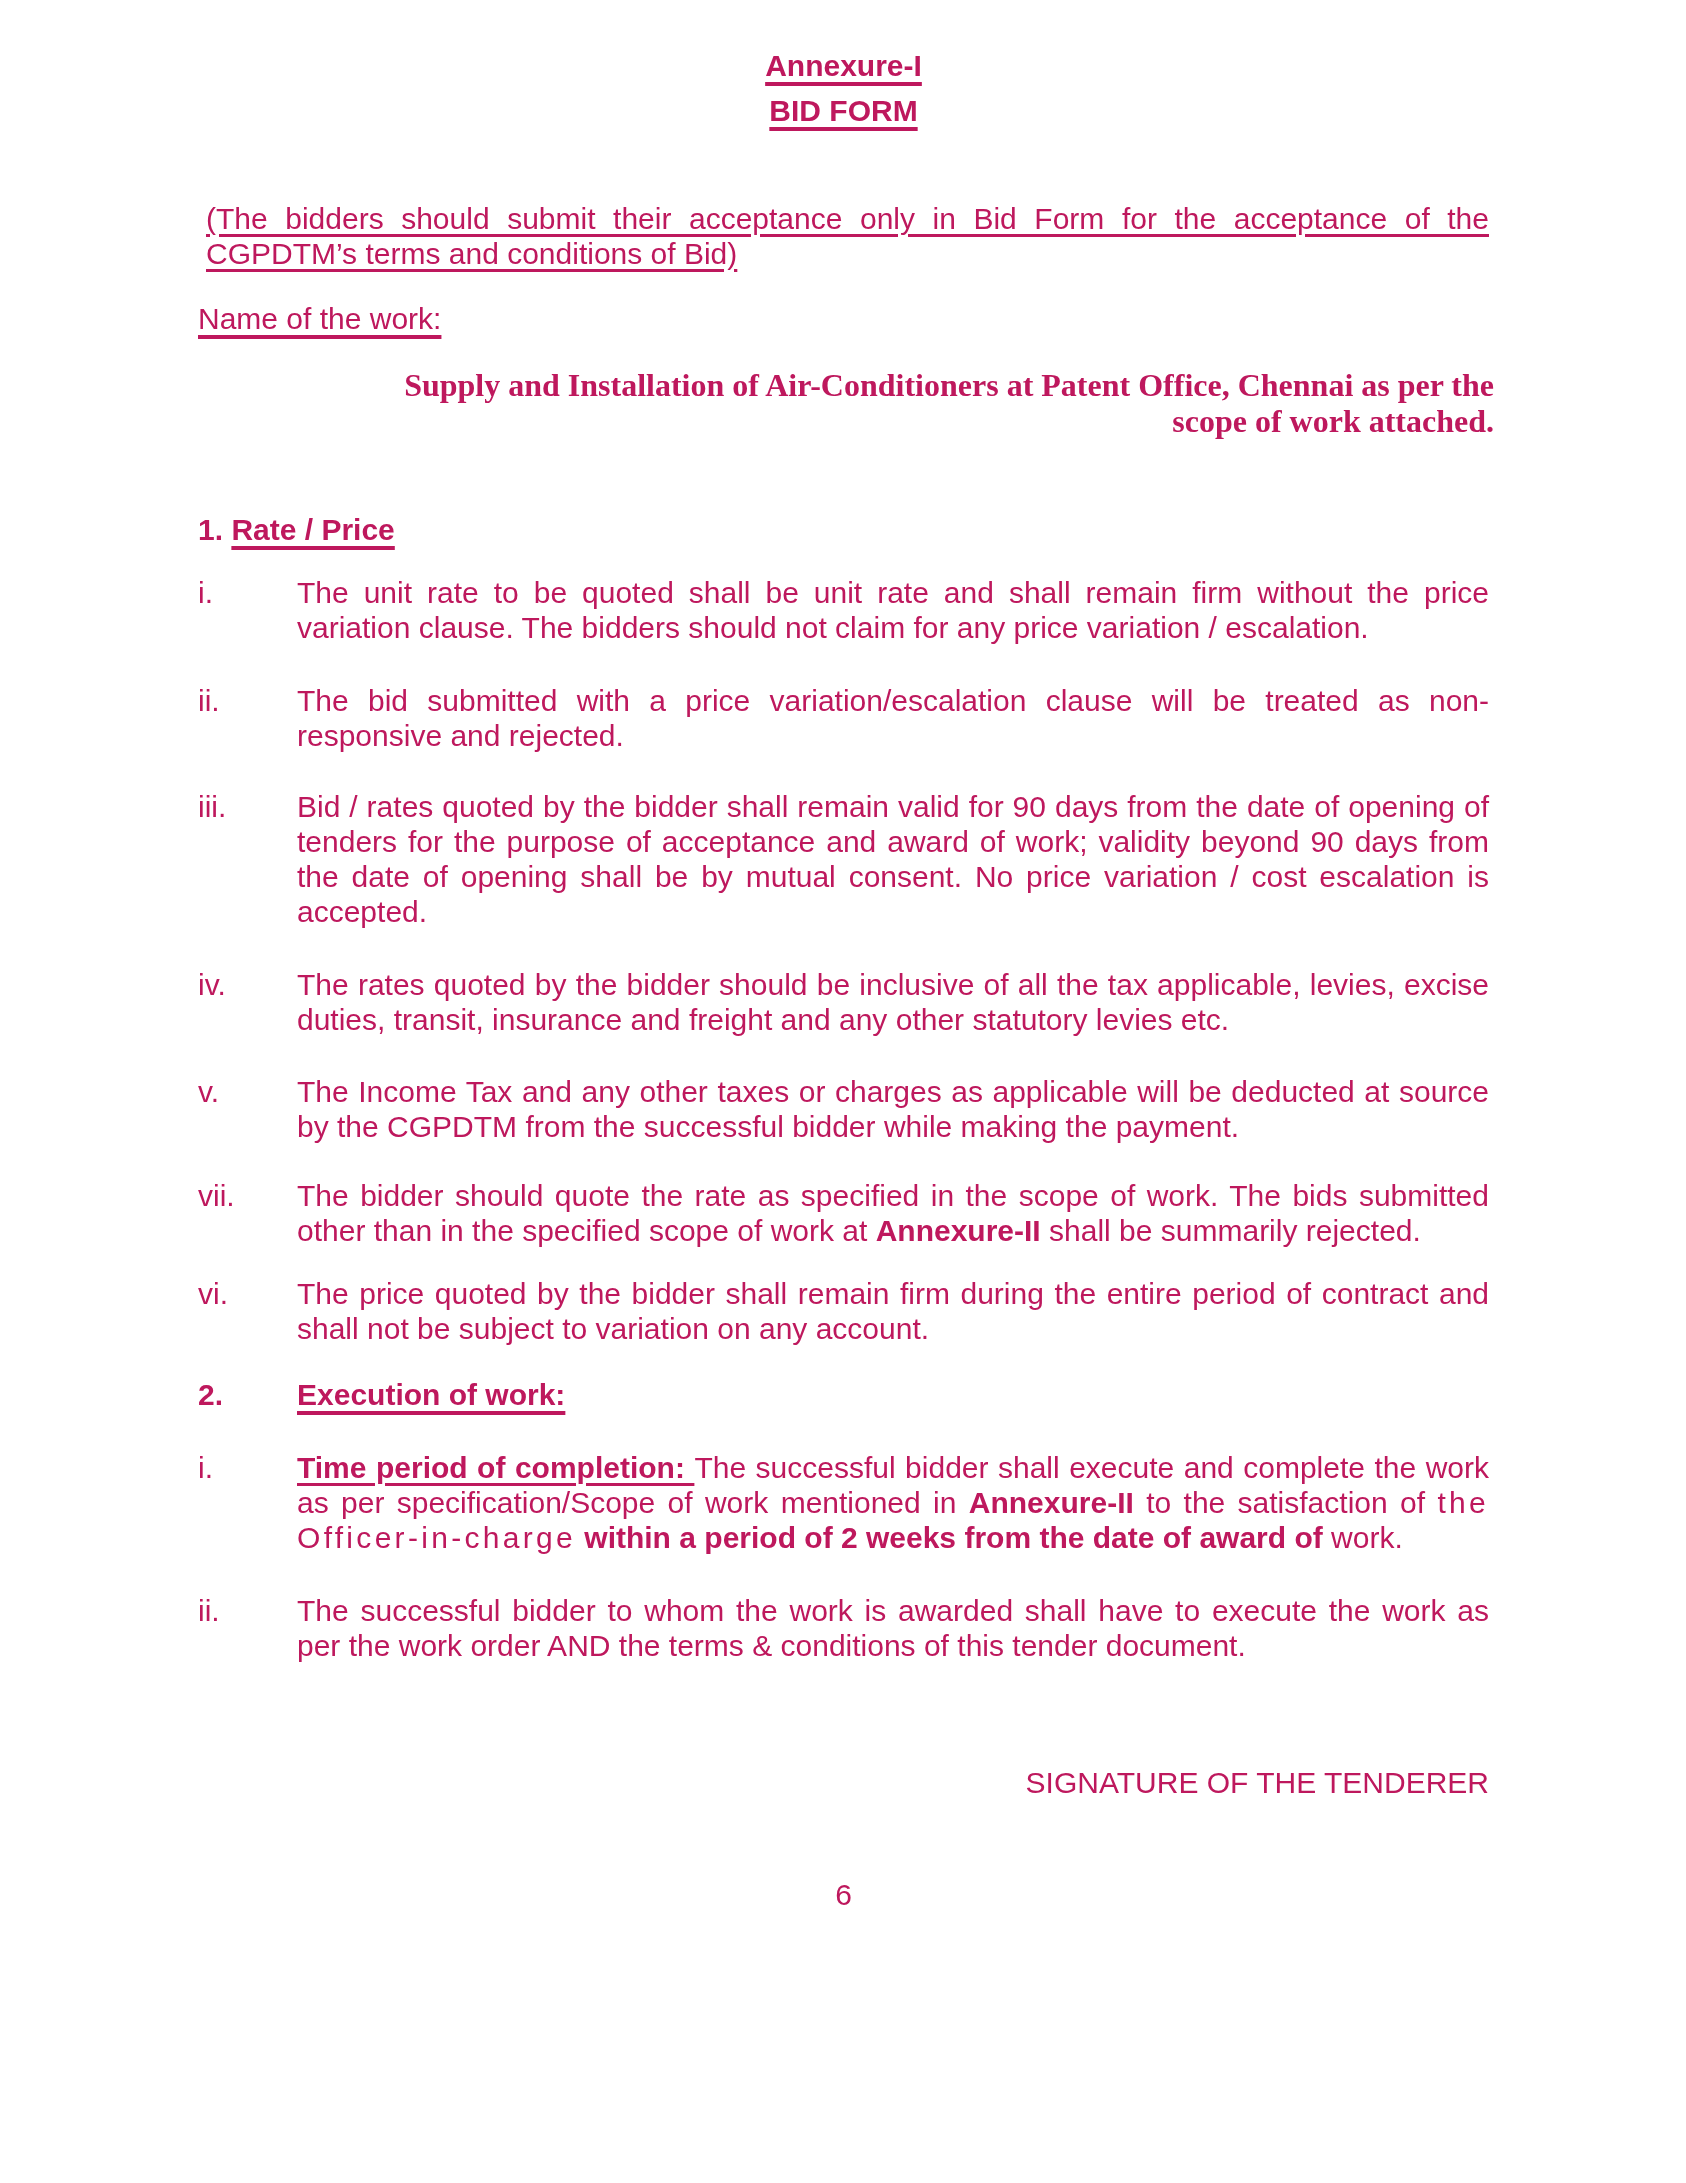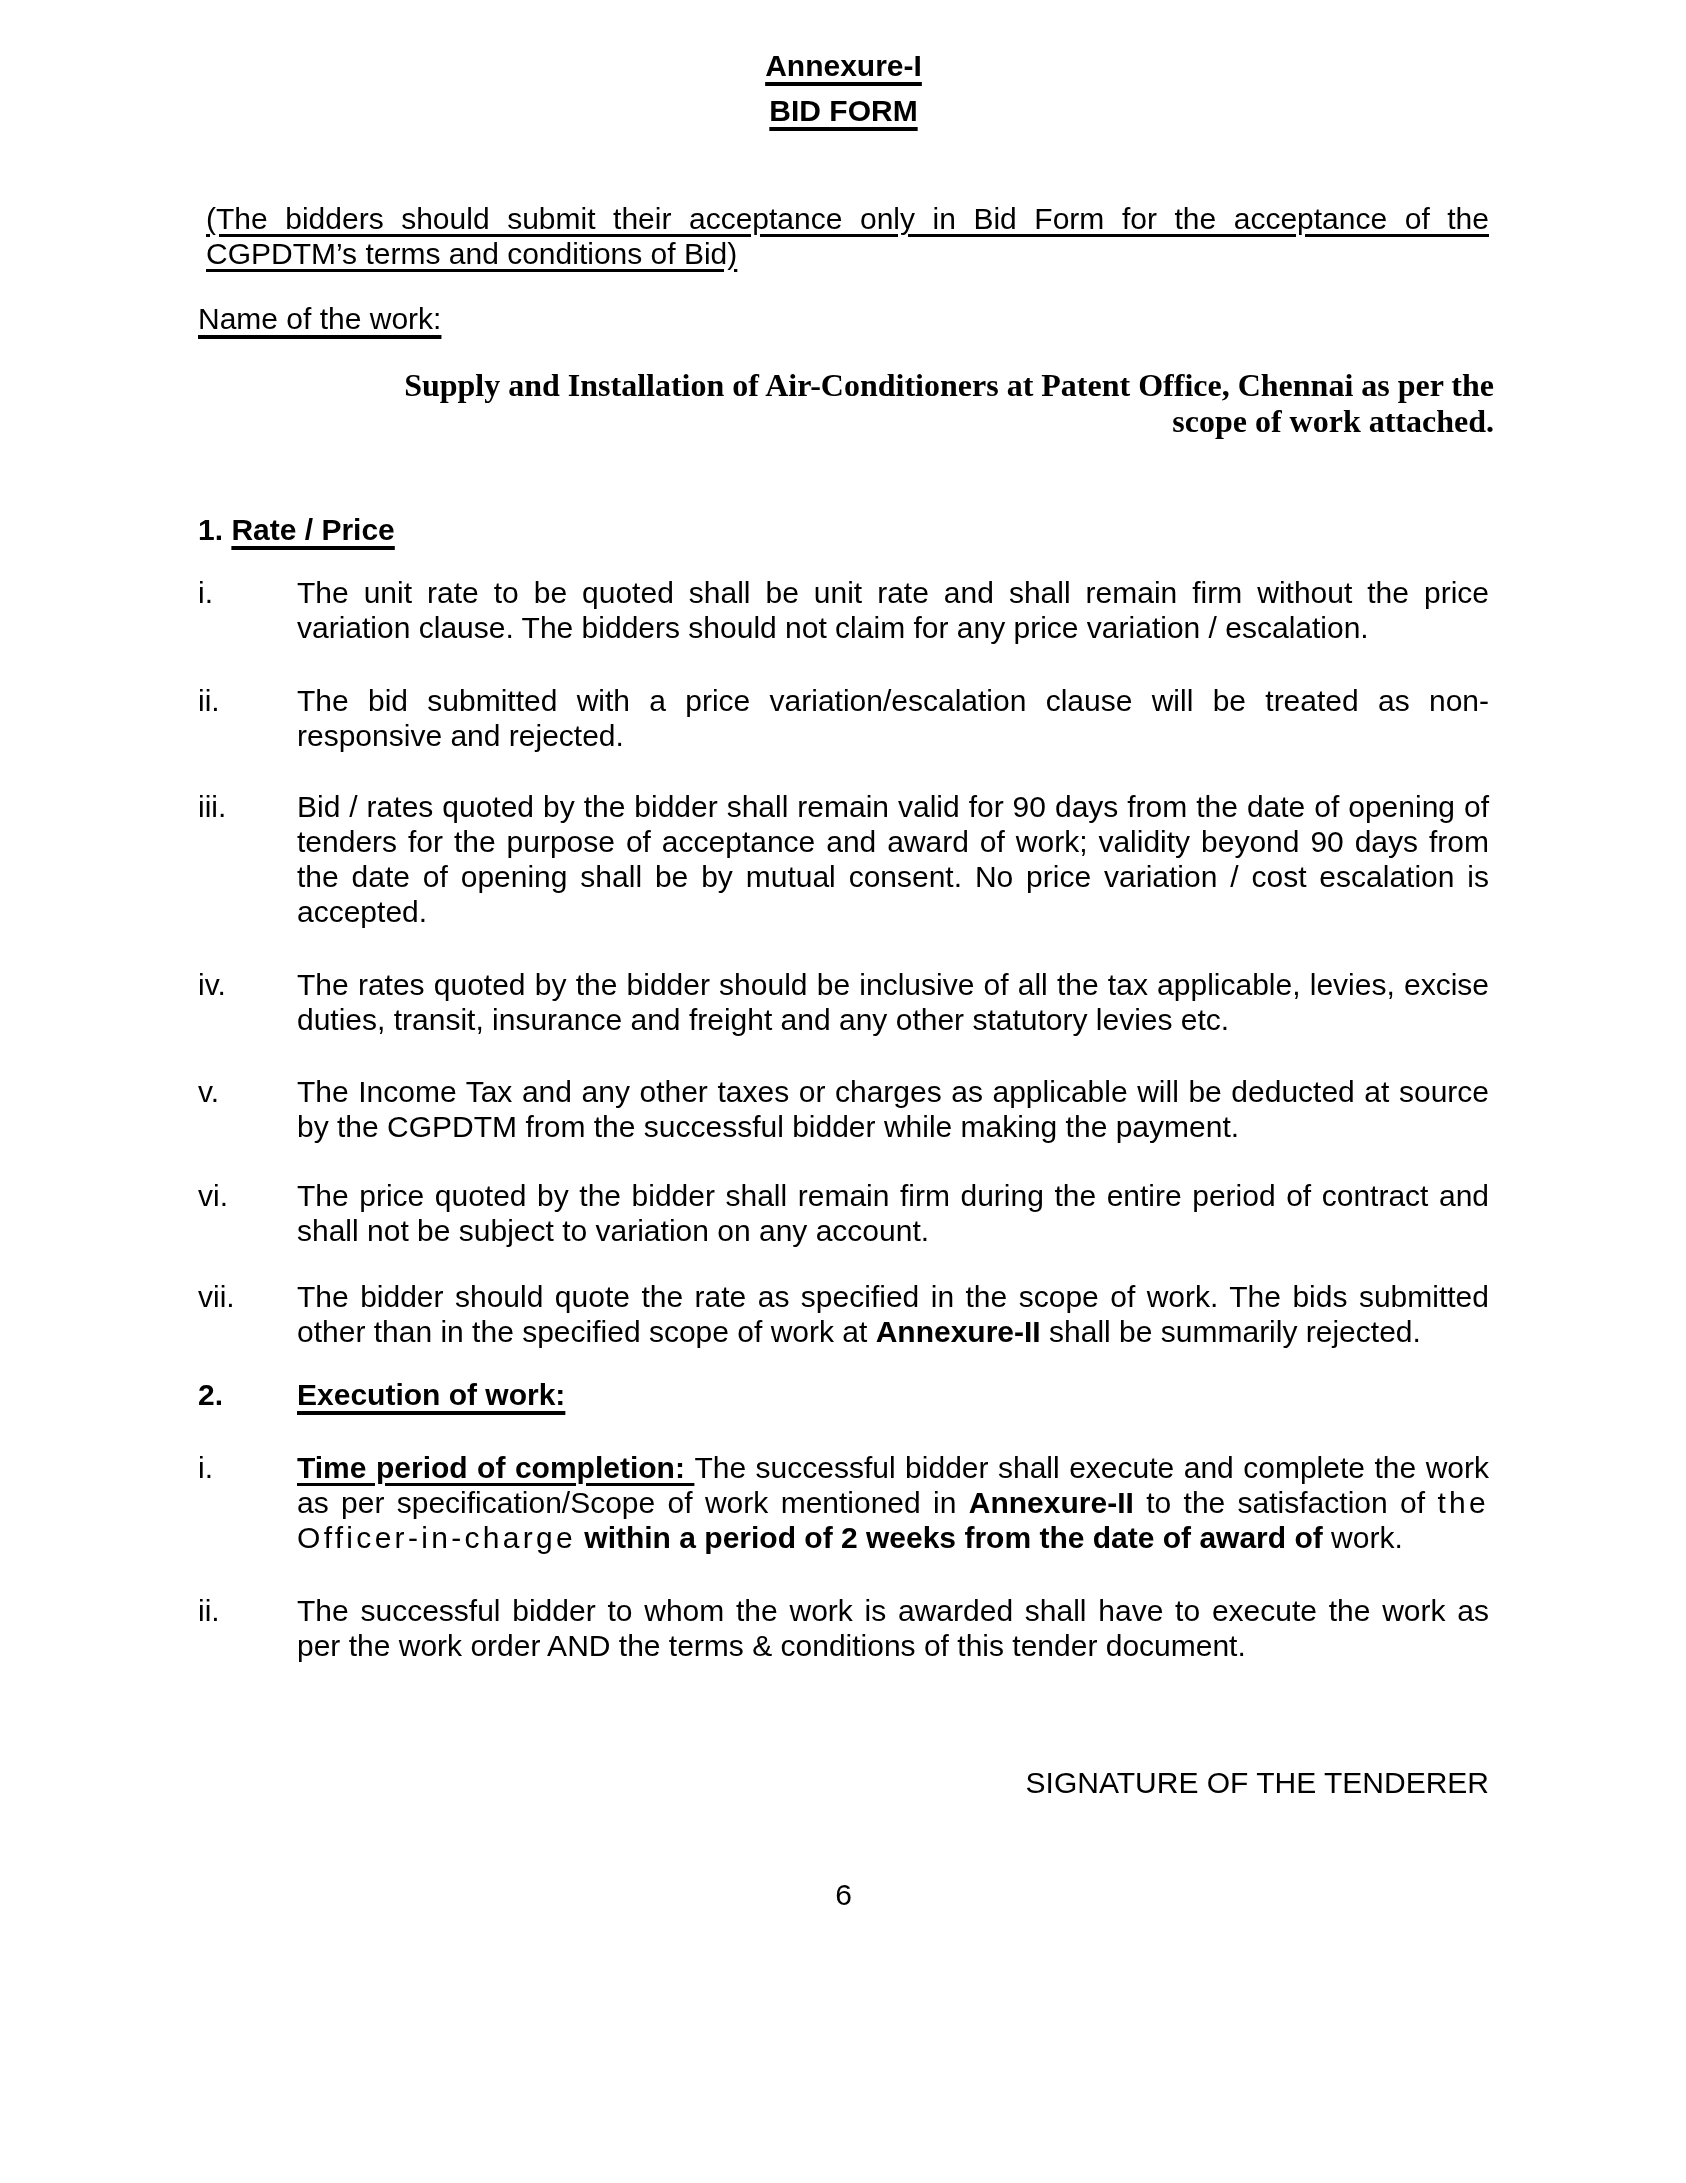--- a/index.html
+++ b/index.html
@@ -10,21 +10,21 @@
   .page {
     position: relative;
     width: 1687px;
     height: 1993px;
     box-sizing: border-box;
     background: #ffffff;
     padding: 48px 198px 0 198px;
     font-family: "Liberation Sans", sans-serif;
     font-size: 30px;
     line-height: 35px;
-    color: #000000;
+    color: #be185d;
     overflow: hidden;
   }
   .center { text-align: center; }
   .b { font-weight: bold; }
   .just { text-align: justify; }
   .u {
     text-decoration: underline;
     text-decoration-thickness: 2.6px;
     text-underline-offset: 4.6px;
   }
@@ -107,28 +107,28 @@
   <div class="item item-iv">
     <span class="num">iv.</span>
     <span class="body">The rates quoted by the bidder should be inclusive of all the tax applicable, levies, excise duties, transit, insurance and freight and any other statutory levies etc.</span>
   </div>
 
   <div class="item item-v">
     <span class="num">v.</span>
     <span class="body">The Income Tax and any other taxes or charges as applicable will be deducted at source by the CGPDTM from the successful bidder while making the payment.</span>
   </div>
 
+  <div class="item item-vii">
+    <span class="num">vii.</span>
+    <span class="body"><span>The bidder should quote the rate as specified in the scope of work.  The bids submitted other than in the specified scope of work at </span><span class="b">Annexure-II</span><span> shall be summarily rejected.</span></span>
+  </div>
+
   <div class="item item-vi">
     <span class="num">vi.</span>
     <span class="body">The price quoted by the bidder shall remain firm during the entire period of contract and shall not be subject to variation on any account.</span>
-  </div>
-
-  <div class="item item-vii">
-    <span class="num">vii.</span>
-    <span class="body"><span>The bidder should quote the rate as specified in the scope of work.  The bids submitted other than in the specified scope of work at </span><span class="b">Annexure-II</span><span> shall be summarily rejected.</span></span>
   </div>
 
   <div class="sec2-heading">
     <span class="num">2.</span>
     <span class="u-h">Execution of work:</span>
   </div>
 
   <div class="item item-2i">
     <span class="num">i.</span>
     <span class="body"><span class="b u">Time period of completion:&nbsp;</span><span>The successful bidder shall execute and complete the work as per specification/Scope of work mentioned in </span><span class="b">Annexure-II</span><span> to the satisfaction of </span><span class="ls">the Officer-in-charge</span><span class="b"> within a period of 2 weeks from the date of award of</span><span> work.</span></span>

